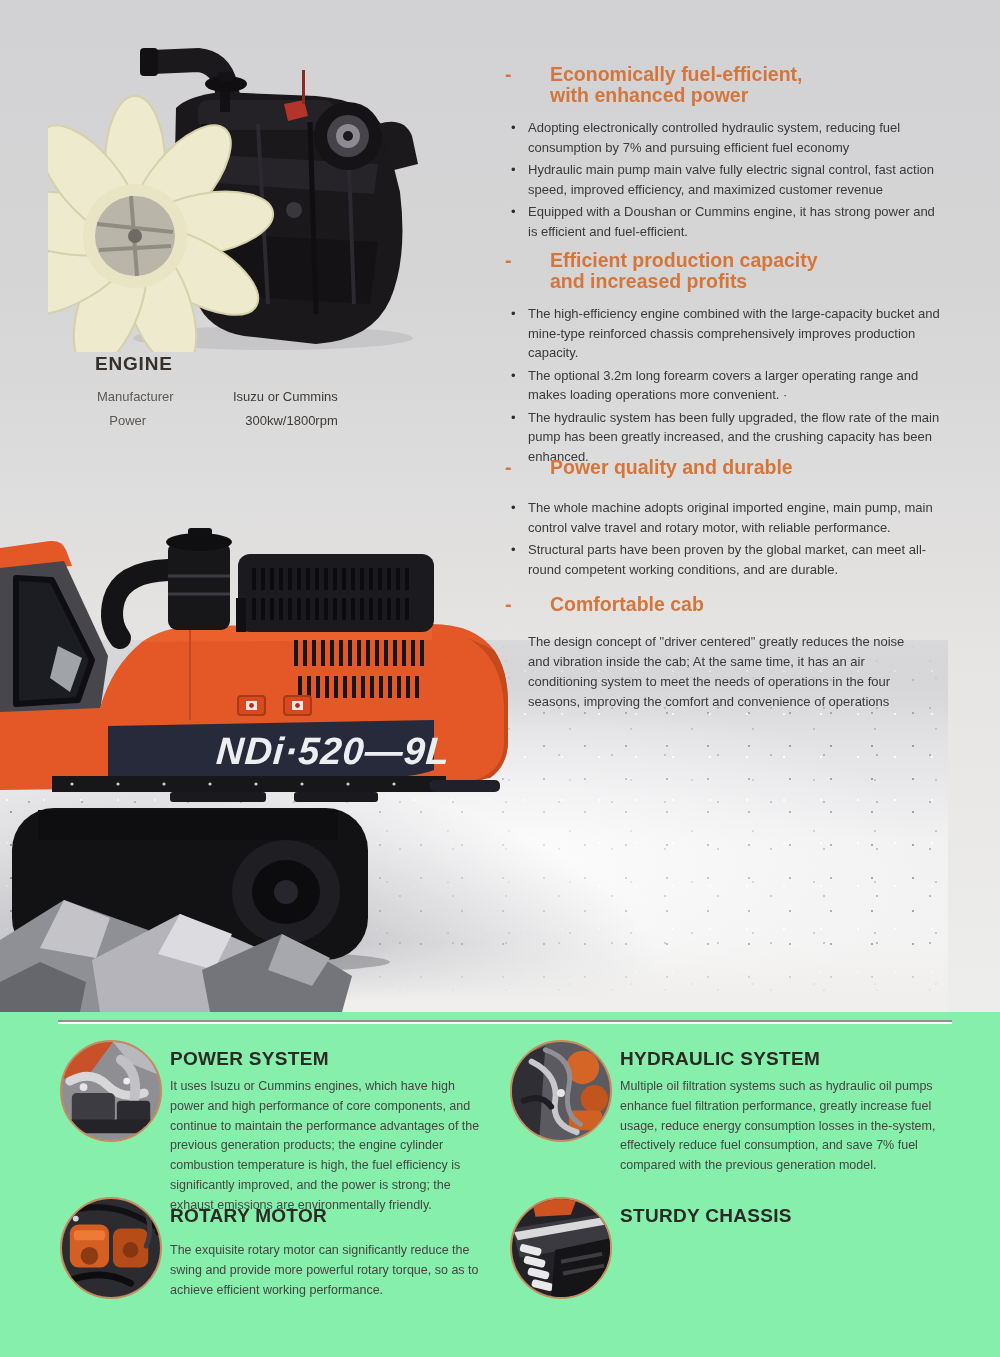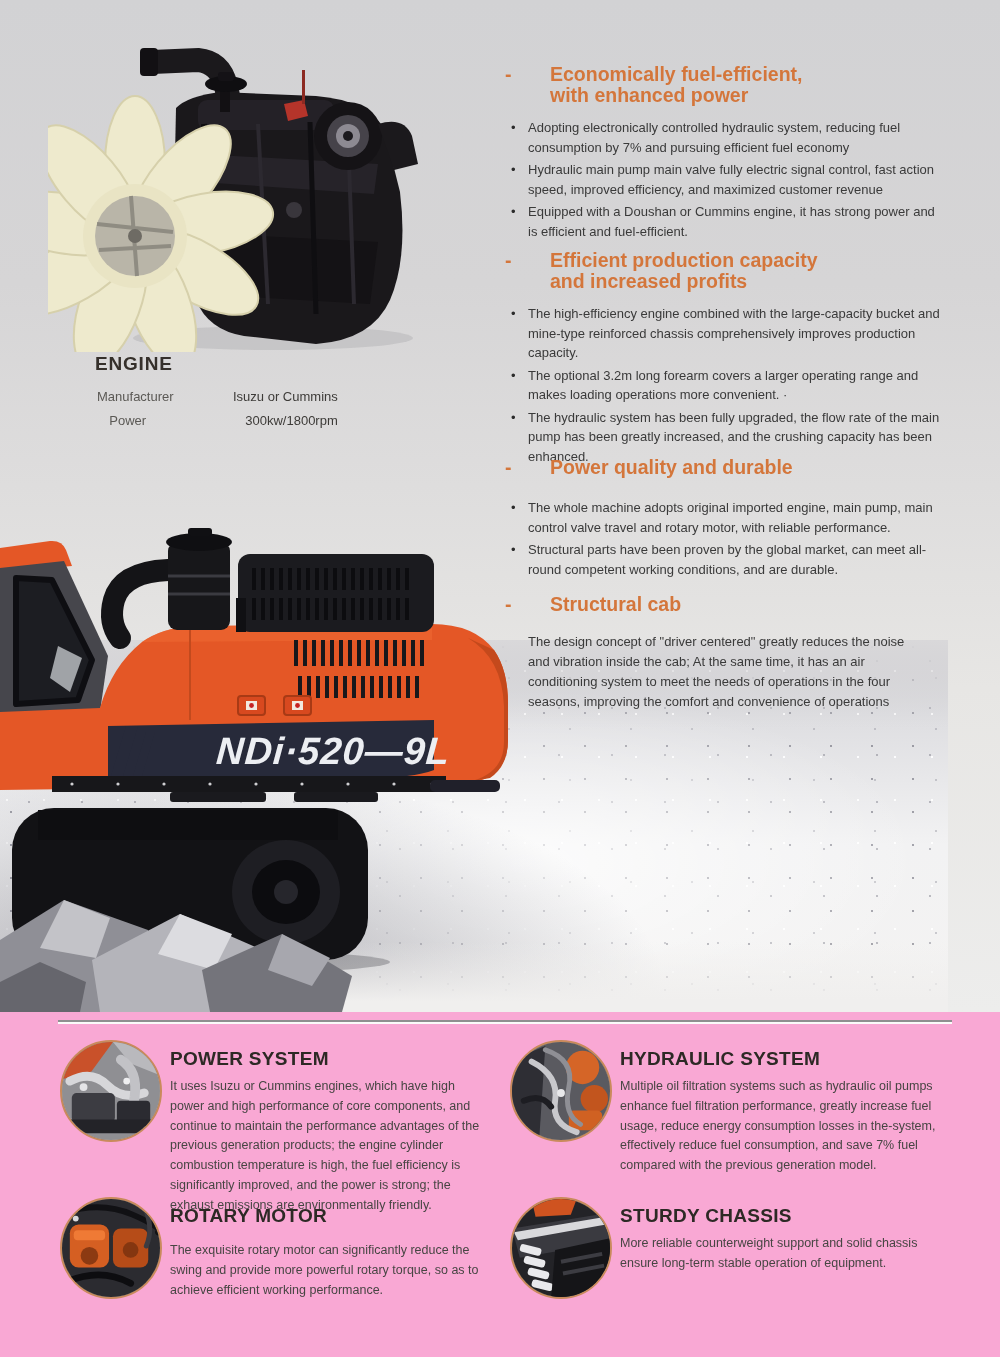--- a/index.html
+++ b/index.html
@@ -48,21 +48,21 @@
   .sec-lines span { display:block;margin-left:23px; }
   .bullets { margin-top:12px; padding-left:6px; }
   .bullet { display:flex; margin-bottom:3px; font-size:13px; line-height:1.5; color:#3a3a3a; }
   .bullet-dot { width:8px; margin-right:9px; flex:none; color:#2b2b2b; }
   .sec-para { margin-top:17px; padding-left:23px; width:412px;
     font-size:13px; line-height:1.55; color:#3a3a3a; }
   
   .excavator { position:absolute; left:0; top:528px; width:522px; height:442px; }
   .rocks { position:absolute; left:0; top:878px; width:366px; height:134px; }
   
-  .features { position:absolute; left:0; top:1012px; width:1000px; height:345px; background:#f9a8d4; }
+  .features { position:absolute; left:0; top:1012px; width:1000px; height:345px; background:#86efac; }
   .divider { position:absolute; left:58px; top:8px; width:894px; height:2px;
     background:#8f8f90; box-shadow:0 2px 0 #fbfbfa; }
   .feature { position:absolute; display:flex; align-items:flex-start; }
   .f-circle { width:102px; height:102px; border-radius:50%; border:2px solid #c98a5c;
     overflow:hidden; flex:none; background:#777; box-shadow:0 0 0 1px #e3b78f inset; }
   .f-circle svg { display:block; width:100%; height:100%; }
   .f-body { margin-left:8px; padding-top:8px; }
   .f-title { font-size:19px; font-weight:bold; color:#2d2925; letter-spacing:.3px; margin-bottom:7px; }
   .f-text { font-size:12.5px; line-height:1.58; color:#474543; }
   .feature.p1 { left:60px;  top:28px; }  .feature.p1 .f-text { width:322px; }
@@ -221,21 +221,21 @@
             <span class="bullet-dot">•</span>
             <span>Structural parts have been proven by the global market, can meet all-round competent working conditions, and are durable.</span>
           </div>
       </div>
     </div>
 
     <div class="sec" style="top:594px">
       <div class="sec-head">
         <span class="sec-dash">-</span>
         <span class="sec-lines">
-          <span>Structural cab</span>
+          <span>Comfortable cab</span>
         </span>
       </div>
       <div class="sec-para">The design concept of "driver centered" greatly reduces the noise and vibration inside the cab; At the same time, it has an air conditioning system to meet the needs of operations in the four seasons, improving the comfort and convenience of operations</div>
     </div>
 
     <svg class="excavator" viewBox="0 0 522 442">
 
       <ellipse cx="190" cy="434" rx="200" ry="12" fill="rgba(55,55,62,.30)"></ellipse>
       <rect x="12" y="280" width="356" height="152" rx="42" fill="#121215"></rect>
       <rect x="38" y="282" width="300" height="30" fill="#0e0e11"></rect>
@@ -461,18 +461,17 @@
             <rect x="12" y="60" width="22" height="8" rx="3" transform="rotate(14 23 64)"></rect>
             <rect x="16" y="72" width="22" height="8" rx="3" transform="rotate(14 27 76)"></rect>
             <rect x="20" y="84" width="22" height="8" rx="3" transform="rotate(14 31 88)"></rect>
           </g>
           <polygon points="44,52 100,40 100,100 40,100" fill="#151518"></polygon>
           <path d="M50,64 L92,56 M52,76 L94,68" stroke="#3c3c42" stroke-width="4"></path>
         </svg>
       </div>
       <div class="f-body">
         <div class="f-title">STURDY CHASSIS</div>
-        <div class="f-text">More reliable counterweight support and solid chassis ensure long-term stable operation of equipment.</div>
       </div>
     </div>
   </div>
 
 </div>
 
 </body></html>

